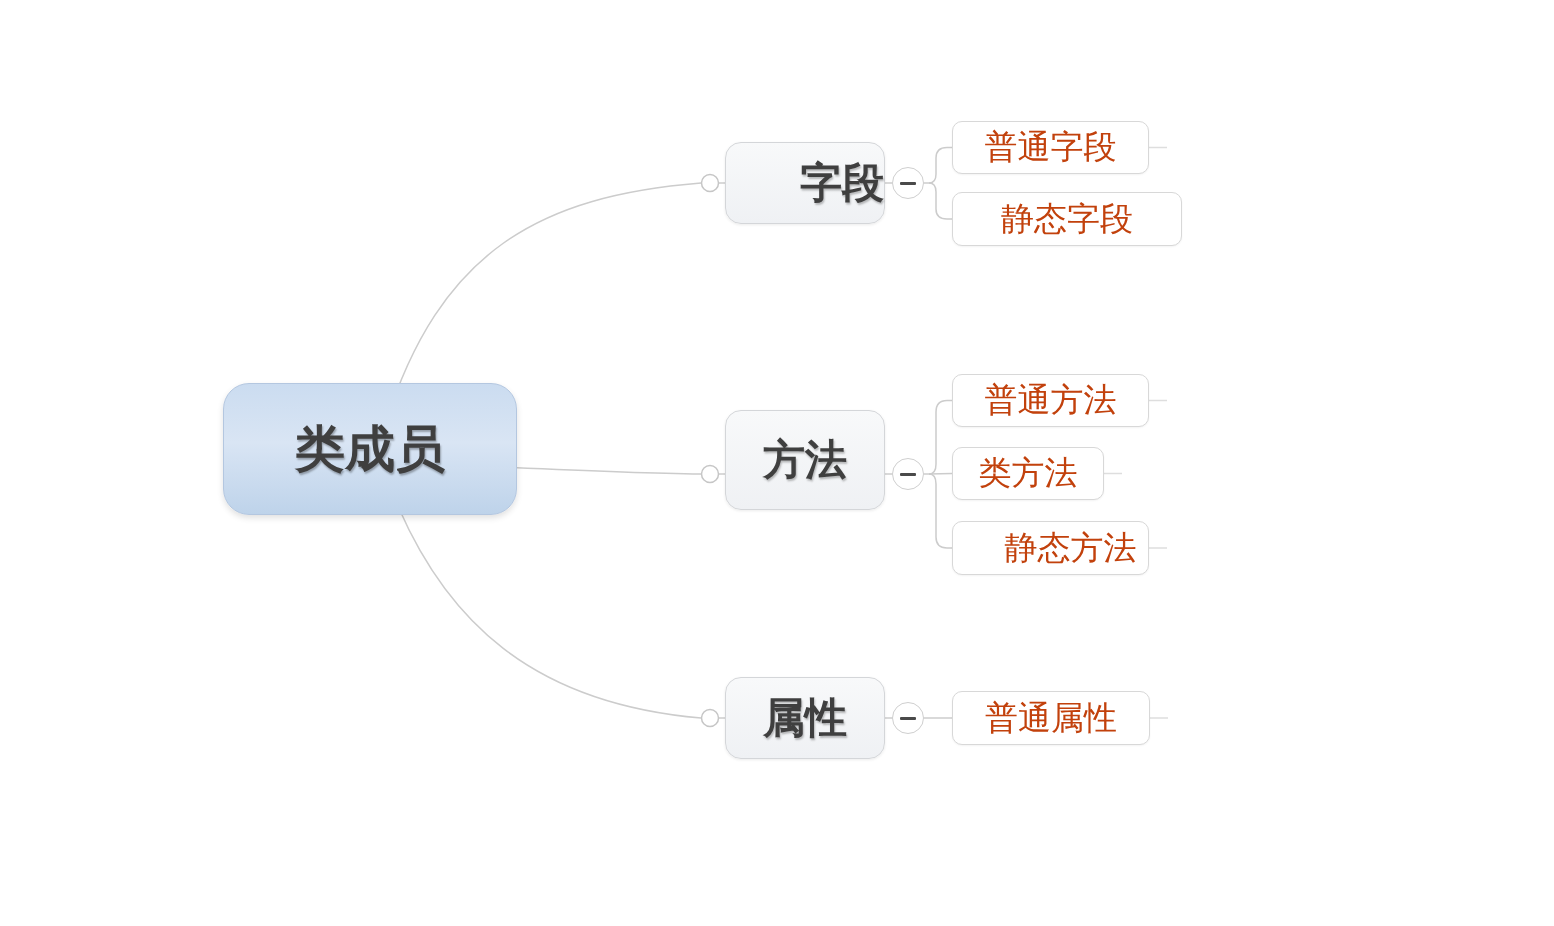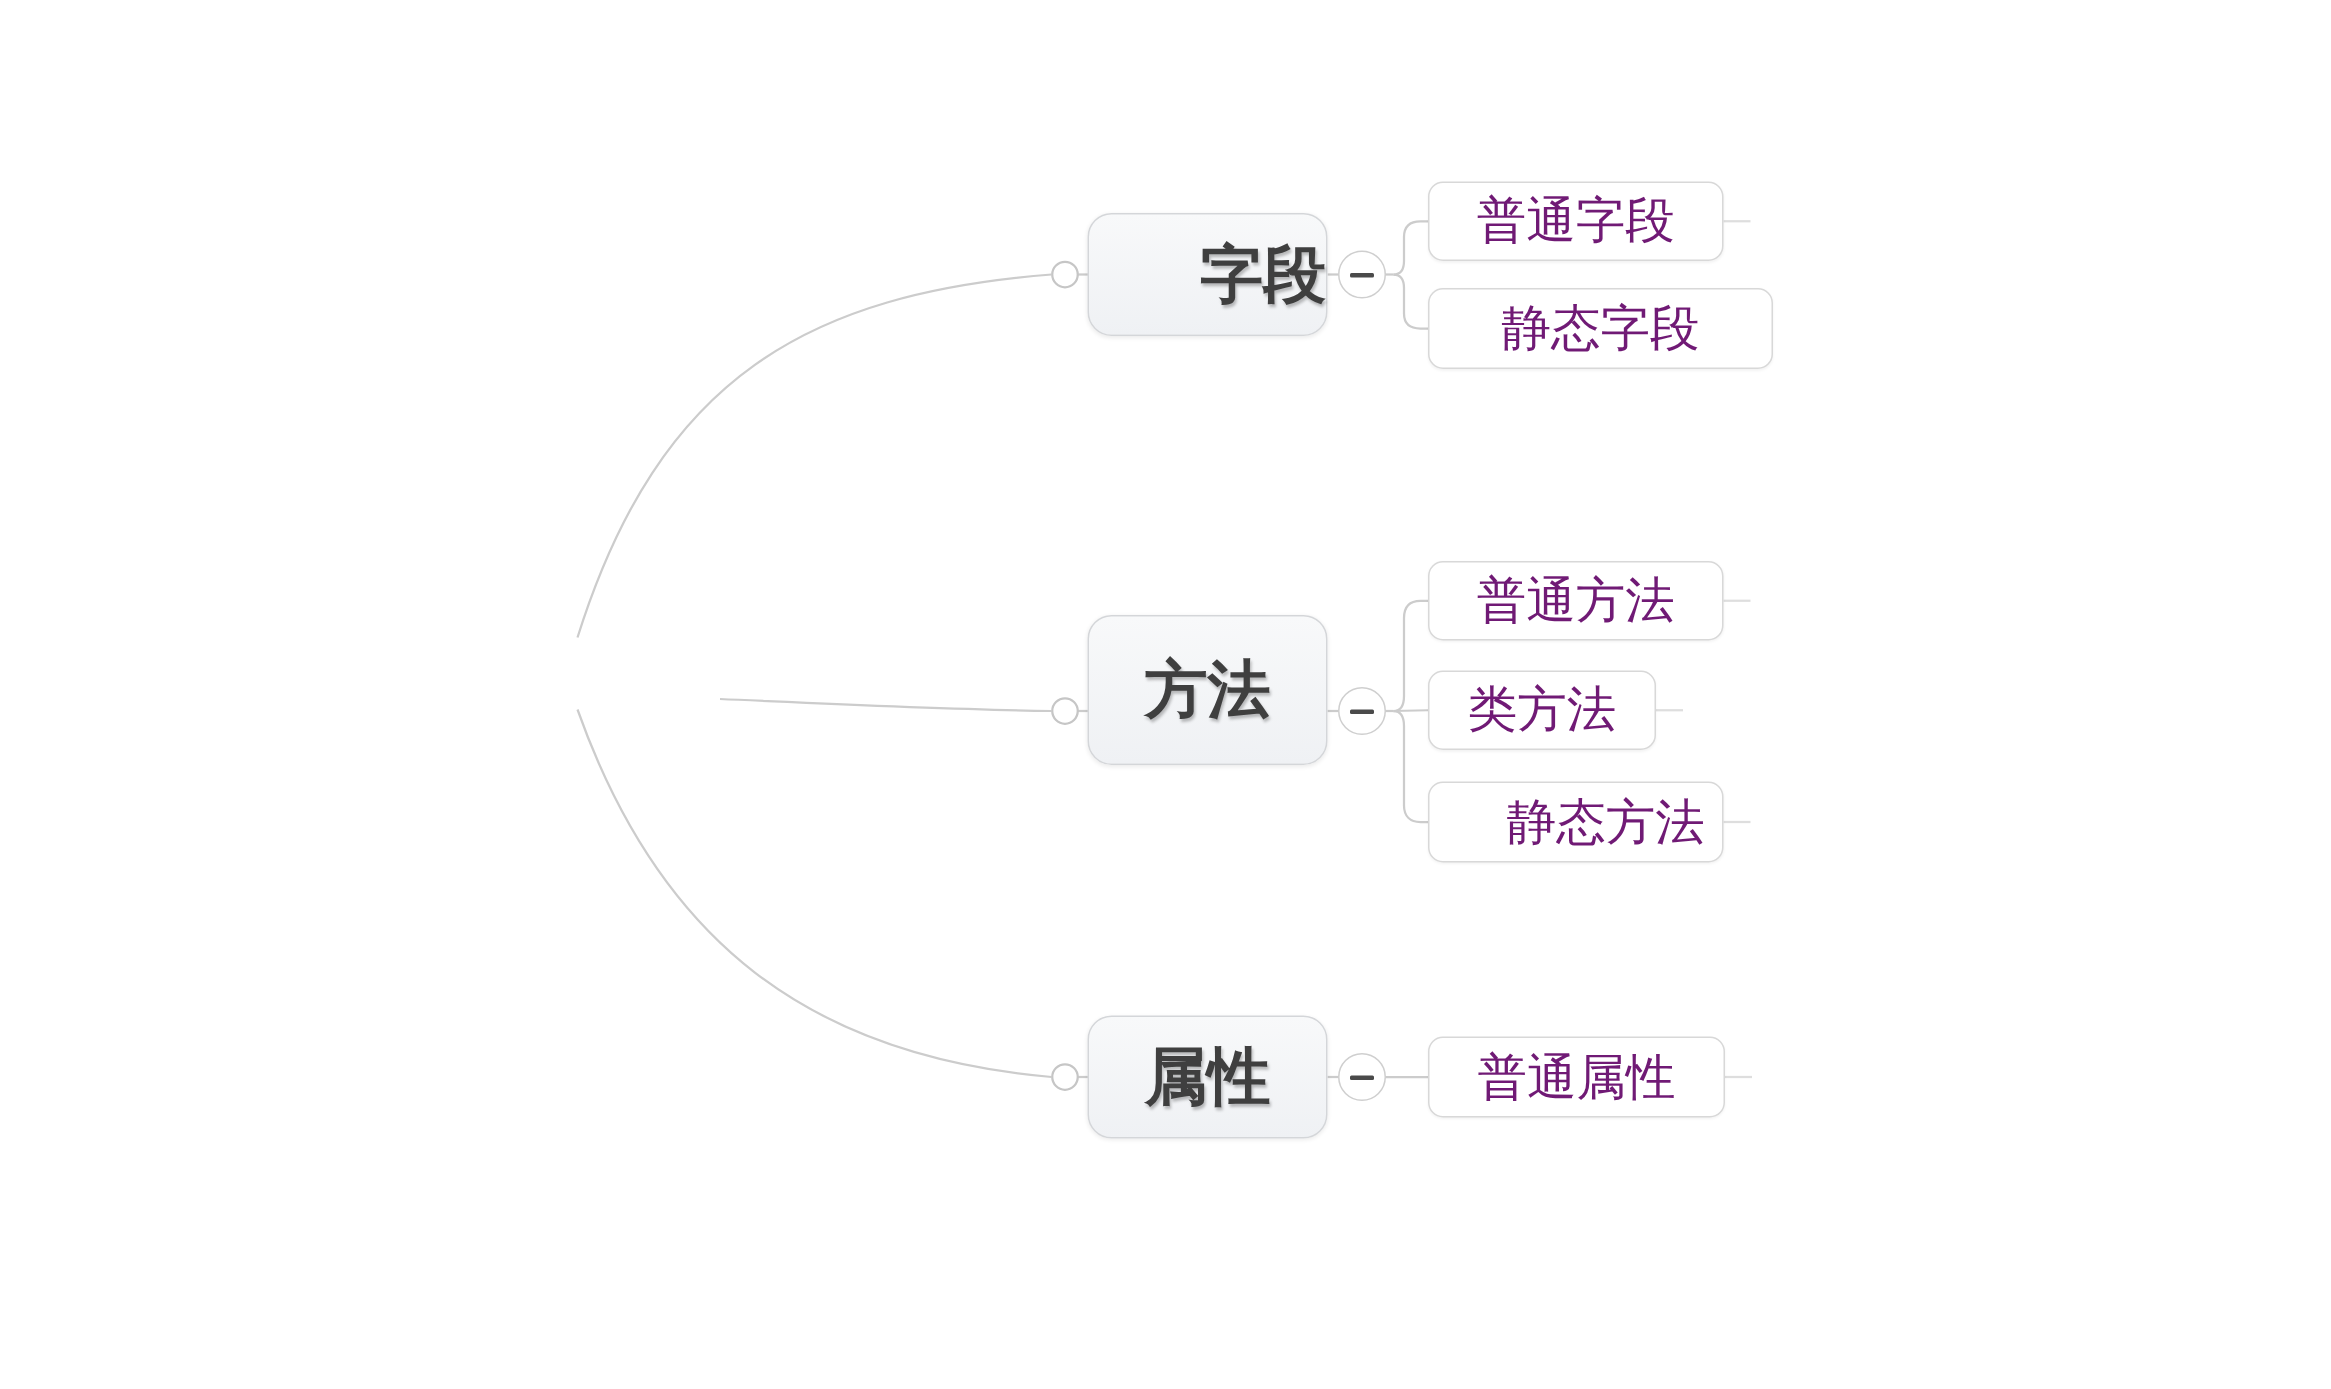--- a/index.html
+++ b/index.html
@@ -49,21 +49,21 @@
     color: #3f3f3f;
     text-shadow: 1px 2px 2px rgba(0,0,0,0.25);
     box-shadow: 0 1px 3px rgba(0,0,0,0.08);
   }
   .child-topic {
     background: #ffffff;
     border: 1px solid #d8d8d8;
     border-radius: 10px;
     font-size: 33px;
     font-weight: normal;
-    color: #701a75;
+    color: #c2410c;
     box-shadow: 0 1px 2px rgba(0,0,0,0.05);
   }
   .collapse-btn {
     position: absolute;
     width: 32px;
     height: 32px;
     border-radius: 50%;
     background: #ffffff;
     border: 1px solid #cfcfcf;
     box-sizing: border-box;
@@ -120,20 +120,23 @@
       <path d="M 1149,548 H 1167"></path>
       <path d="M 1150,718 H 1168"></path>
     </g>
     <g fill="#ffffff" stroke="#c6c6c6" stroke-width="1.5">
       <circle cx="710" cy="183" r="8.5"></circle>
       <circle cx="710" cy="474" r="8.5"></circle>
       <circle cx="710" cy="718" r="8.5"></circle>
     </g>
   </svg>
 
+  <div class="topic root-topic" style="left:223px; top:383px; width:294px; height:132px;">
+    <span>类成员</span>
+  </div>
 
   <div class="topic branch-topic" style="left:725px; top:142px; width:160px; height:82px;justify-content:flex-end;">
     <span>字段</span>
   </div>
   <div class="collapse-btn" style="left:892px; top:167px;">
     <span class="minus-bar"></span>
   </div>
   <div class="topic child-topic" style="left:952px; top:121px; width:197px; height:53px;">
     <span>普通字段</span>
   </div>

